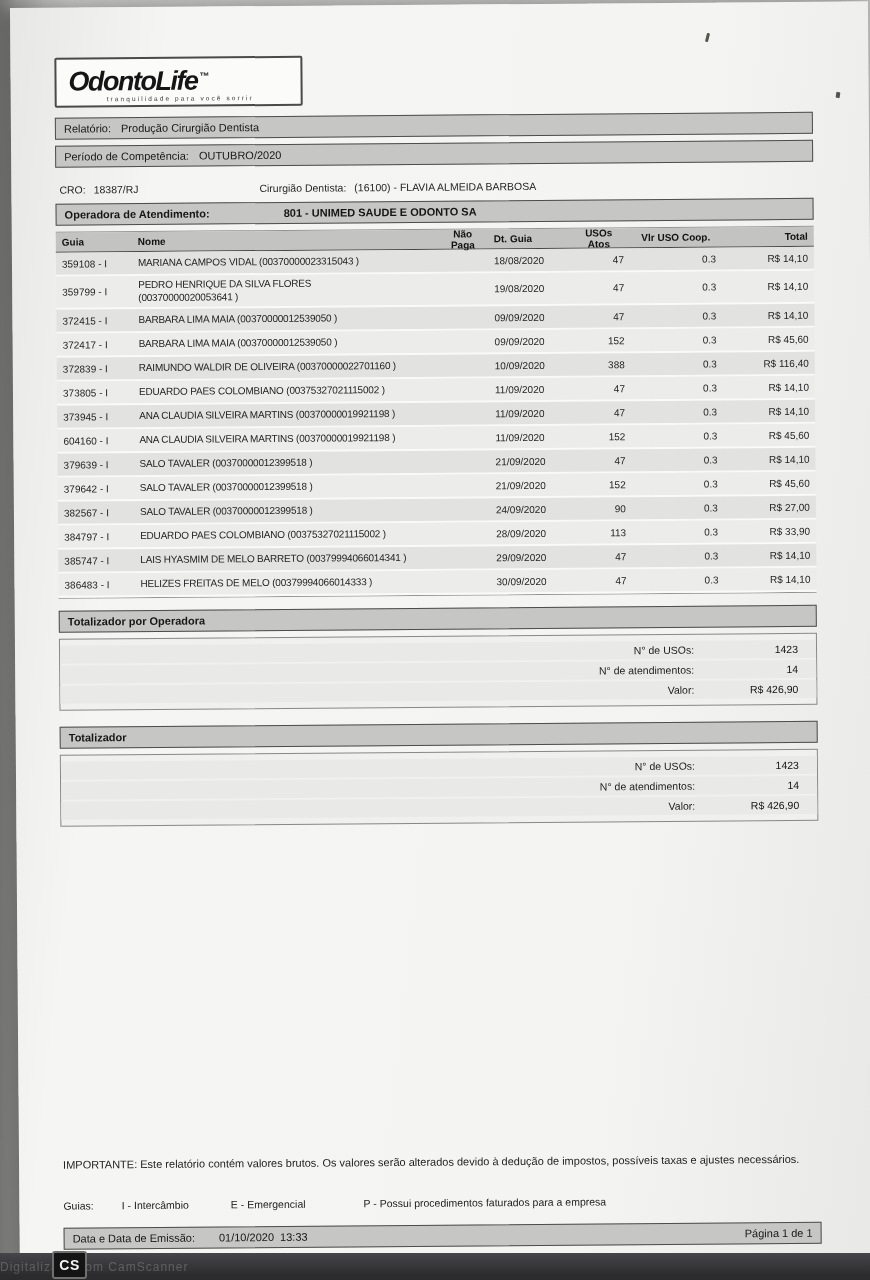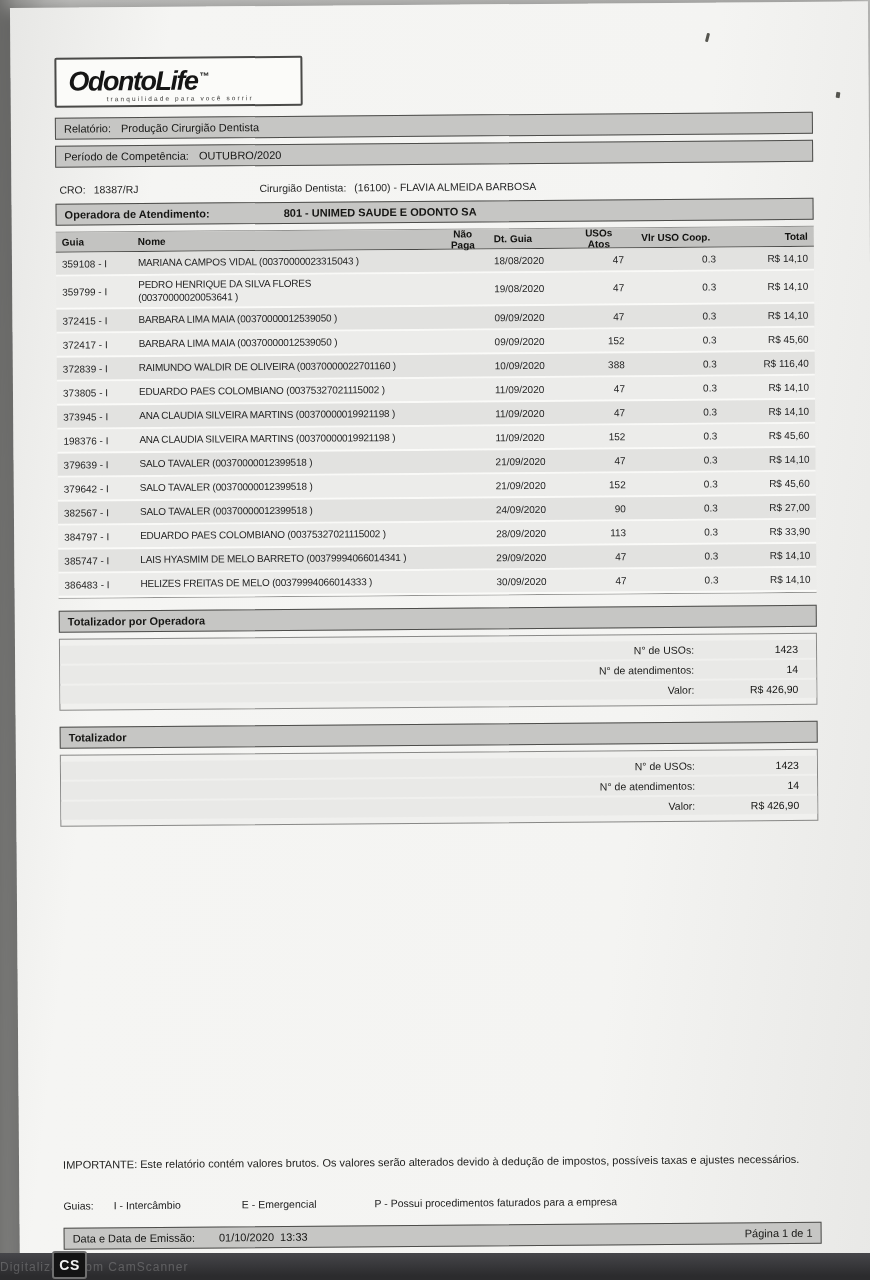--- a/index.html
+++ b/index.html
@@ -65,22 +65,22 @@
   .tot-box { border: 1px solid rgba(80,80,78,0.65); background: #f0f0ee; padding: 6px 0 6px; }
   .tot-line { display: flex; justify-content: flex-end; align-items: center; padding-right: 18px; height: 18px; margin-bottom: 2px; font-size: 10.5px; background: #e9e9e7; }
   .tot-line:last-child { margin-bottom: 0; }
   .tot-label { text-align: left; color:#1b1b19; }
   .tot-value { width: 104px; text-align: right; color:#141412; }
 
   
   .important { margin-top: 330px; font-size: 11px; line-height: 1.55; width: 750px; color:#232321; }
   .legend { display: flex; margin-top: 26px; font-size: 10.5px; align-items: baseline; color:#212121; }
   .legend .g0 { }
-  .legend .g1 { margin-left: 20px; }
-  .legend .g2 { margin-left: 61px; }
+  .legend .g1 { margin-left: 28px; }
+  .legend .g2 { margin-left: 42px; }
   .legend .g3 { margin-left: 58px; }
   .emission-bar { margin-top: 16px; }
   .emission-bar .val { margin-left: 24px; white-space: pre; }
   .emission-bar .page { margin-left: auto; padding-left: 20px; }
 
   
   .artifact { position: absolute; background: #55554f; border-radius: 1px; }
   .artifact.a1 { left: 706px; top: 33px; width: 3px; height: 9px; transform: rotate(14deg); }
   .artifact.a2 { left: 836px; top: 92px; width: 4px; height: 6px; transform: rotate(8deg); }
 
@@ -206,21 +206,21 @@
               <div class="trow odd">
                 <div class="tcell a-l">373945 - I</div>
                 <div class="tcell a-l c-nome">ANA CLAUDIA SILVEIRA MARTINS (00370000019921198 )</div>
                 <div class="tcell a-c"></div>
                 <div class="tcell a-l">11/09/2020</div>
                 <div class="tcell a-r">47</div>
                 <div class="tcell a-r">0.3</div>
                 <div class="tcell a-r">R$ 14,10</div>
               </div>
               <div class="trow even">
-                <div class="tcell a-l">198376 - I</div>
+                <div class="tcell a-l">604160 - I</div>
                 <div class="tcell a-l c-nome">ANA CLAUDIA SILVEIRA MARTINS (00370000019921198 )</div>
                 <div class="tcell a-c"></div>
                 <div class="tcell a-l">11/09/2020</div>
                 <div class="tcell a-r">152</div>
                 <div class="tcell a-r">0.3</div>
                 <div class="tcell a-r">R$ 45,60</div>
               </div>
               <div class="trow odd">
                 <div class="tcell a-l">379639 - I</div>
                 <div class="tcell a-l c-nome">SALO TAVALER (00370000012399518 )</div>

